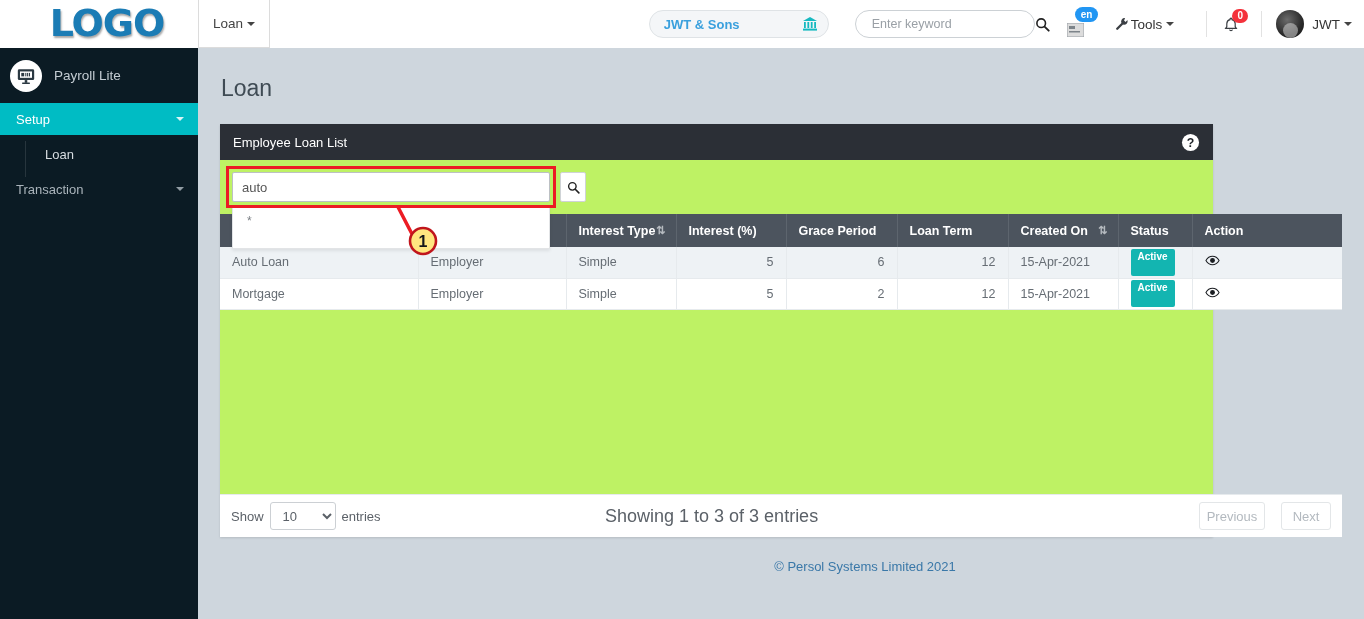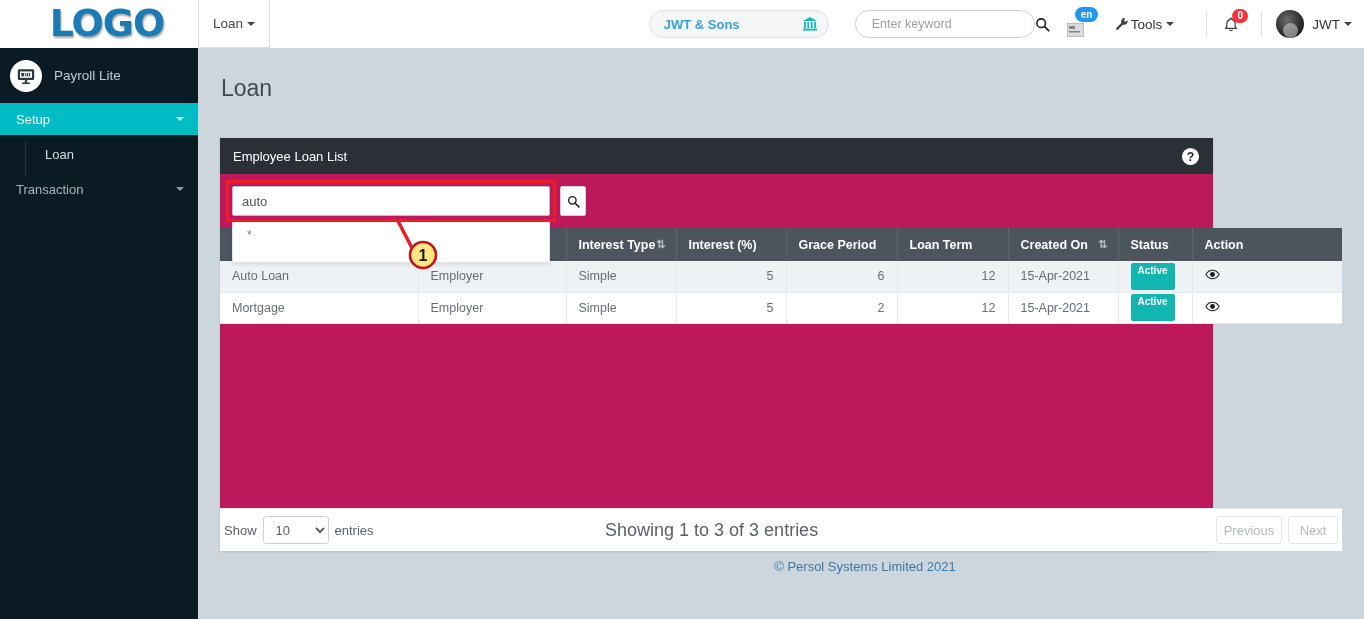--- a/index.html
+++ b/index.html
@@ -208,23 +208,23 @@
     width: 1166px; height: 571px;
     background: #ced6dd;
   }
   .page-title {
     font-size: 23px; color: #3f4b54;
     padding: 27px 0 0 23px;
     font-weight: normal;
     margin: 0;
   }
   .card {
-    position: absolute; top: 90px; left: 22px;
+    position: absolute; top: 76px; left: 22px;
     width: 993px; height: 413px;
-    background: #be185d;
+    background: #bef264;
     box-shadow: 0 1px 2px rgba(0,0,0,0.12);
   }
   .card-head {
     height: 36px;
     background: #2b2f36;
     display: flex; align-items: center;
     padding: 0 13px;
     color: #fff;
   }
   .card-head .title { flex: 1; font-size: 13px; }
@@ -332,40 +332,40 @@
     line-height: 11px;
   }
   .eye { width: 15px; height: 11px; cursor: pointer; }
 
   
   .card-foot {
     position: absolute; bottom: 0; left: 0;
     width: 1122px; height: 43px;
     border-top: 1px solid #e6eaed;
     display: flex; align-items: center;
-    padding: 0 4px;
+    padding: 0 11px;
     background: #fff;
   }
   .show-area { display: flex; align-items: center; font-size: 13px; color: #5b6168; }
   .len-select {
     margin: 0 6px;
     height: 28px; width: 66px;
     border: 1px solid #ccd0d4;
     border-radius: 3px;
     font-family: "Liberation Sans", sans-serif;
     font-size: 13px;
     color: #5b6168;
     padding-left: 8px;
     background: #fff;
   }
   .showing-info {
     position: absolute; left: 385px;
     font-size: 18px; color: #5b6168;
   }
-  .pager { margin-left: auto; display: flex; gap: 6px; border-radius: 13px; }
+  .pager { margin-left: auto; display: flex; gap: 16px; border-radius: 13px; }
   .pg-btn {
     min-width: 66px; height: 28px;
     border: 1px solid #e3e6e8;
     background: #fff;
     border-radius: 3px;
     color: #b3b9bf;
     font-size: 13px;
     font-family: "Liberation Sans", sans-serif;
     cursor: default;
   }

